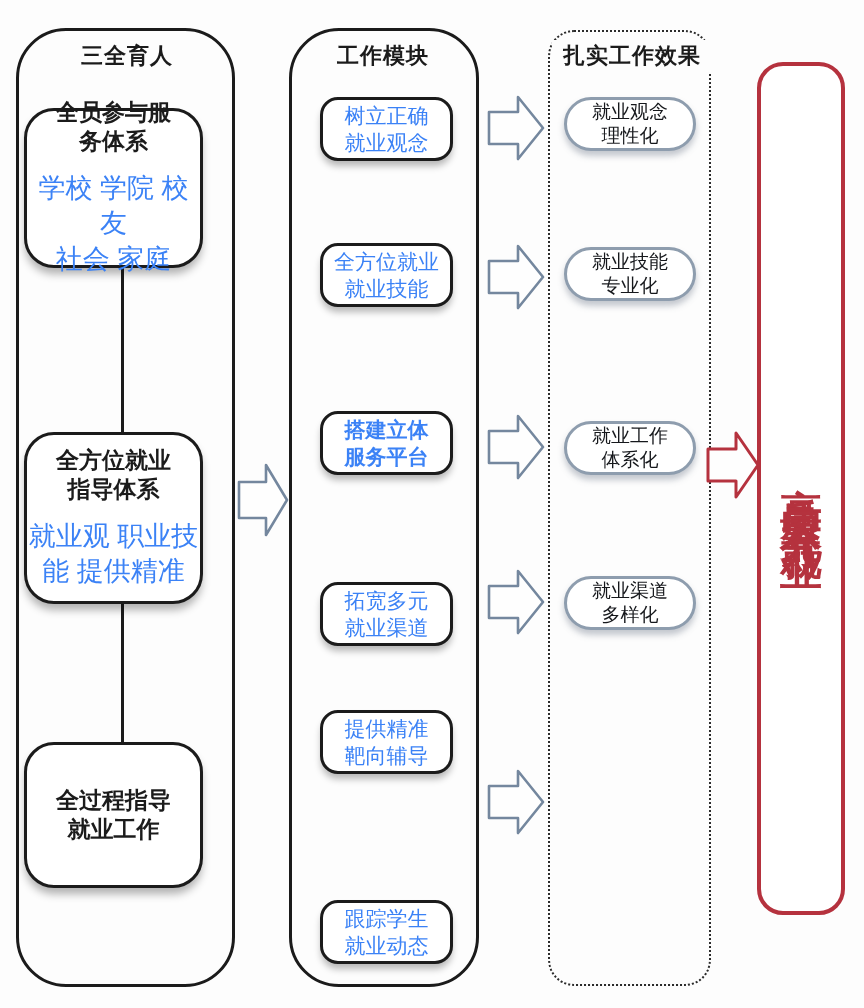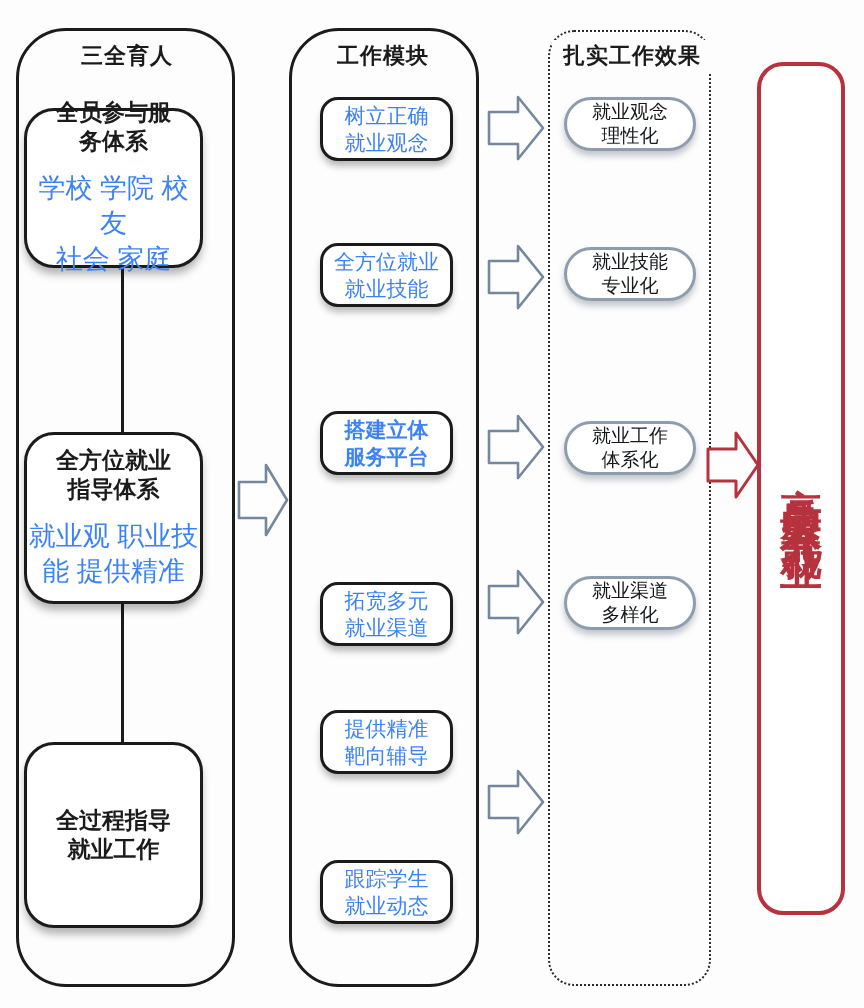--- a/index.html
+++ b/index.html
@@ -84,36 +84,36 @@
 务体系</div>
     <div class="node-sub">学校 学院 校友
 社会 家庭</div>
   </div>
   <div class="node" style="top:432px;height:172px;">
     <div class="node-title">全方位就业
 指导体系</div>
     <div class="node-sub">就业观 职业技
 能 提供精准</div>
   </div>
-  <div class="node" style="top:742px;height:186px;">
+  <div class="node" style="top:742px;height:146px;">
     <div class="node-title">全过程指导
 就业工作</div>
   </div>
 
   <div class="mbox" style="top:97px;">树立正确
 就业观念</div>
   <div class="mbox" style="top:243px;">全方位就业
 就业技能</div>
   <div class="mbox" style="top:411px;font-weight:bold;">搭建立体
 服务平台</div>
   <div class="mbox" style="top:582px;">拓宽多元
 就业渠道</div>
   <div class="mbox" style="top:710px;">提供精准
 靶向辅导</div>
-  <div class="mbox" style="top:860px;">跟踪学生
+  <div class="mbox" style="top:900px;">跟踪学生
 就业动态</div>
 
   <div class="pill" style="top:97px;">就业观念
 理性化</div>
   <div class="pill" style="top:247px;">就业技能
 专业化</div>
   <div class="pill" style="top:421px;">就业工作
 体系化</div>
   <div class="pill" style="top:576px;">就业渠道
 多样化</div>

